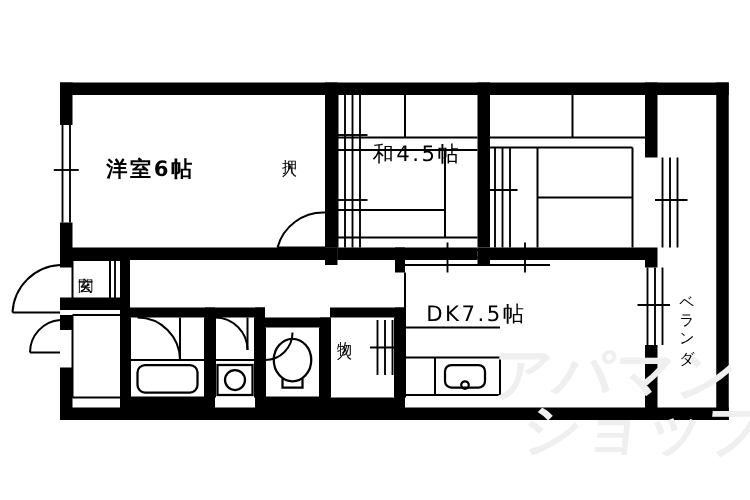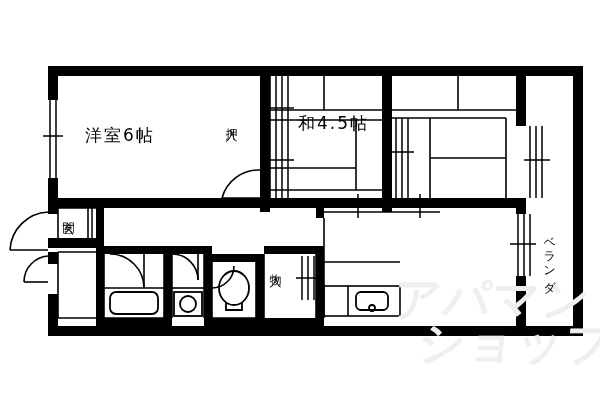--- a/index.html
+++ b/index.html
@@ -242,27 +242,28 @@
 
     <g stroke="#000000" fill="none" stroke-width="1.8">
       <rect x="356" y="292" width="32" height="18" rx="5"></rect>
       <circle cx="372" cy="308" r="3"></circle>
     </g>
   </svg>
 
   <div class="wm wm1">アパマン</div>
   <div class="wm wm2">ショップ</div>
 
-  <div class="roomlabel h-label" style="left:85px;top:124px;">洋室6帖</div>
+  <div class="roomlabel h-label" style="left:85px;top:124px;font-weight:bold;">洋室6帖</div>
 
   <div class="roomlabel v-label-sm" style="left:225px;top:118px;">押入</div>
 
   <div class="roomlabel h-label" style="left:272px;top:112px;padding-left:26px;">和4.5帖</div>
 
 
+  <div class="roomlabel h-label" style="left:341px;top:240px;">DK7.5帖</div>
 
   <div class="roomlabel v-label-sm" style="left:62px;top:212px;">玄関</div>
 
   <div class="roomlabel v-label-sm" style="left:269px;top:264px;">物入</div>
 
   <div class="roomlabel v-label-sm" style="left:543px;top:228px;">ベランダ</div>
 
 </div>
 
 </body></html>

